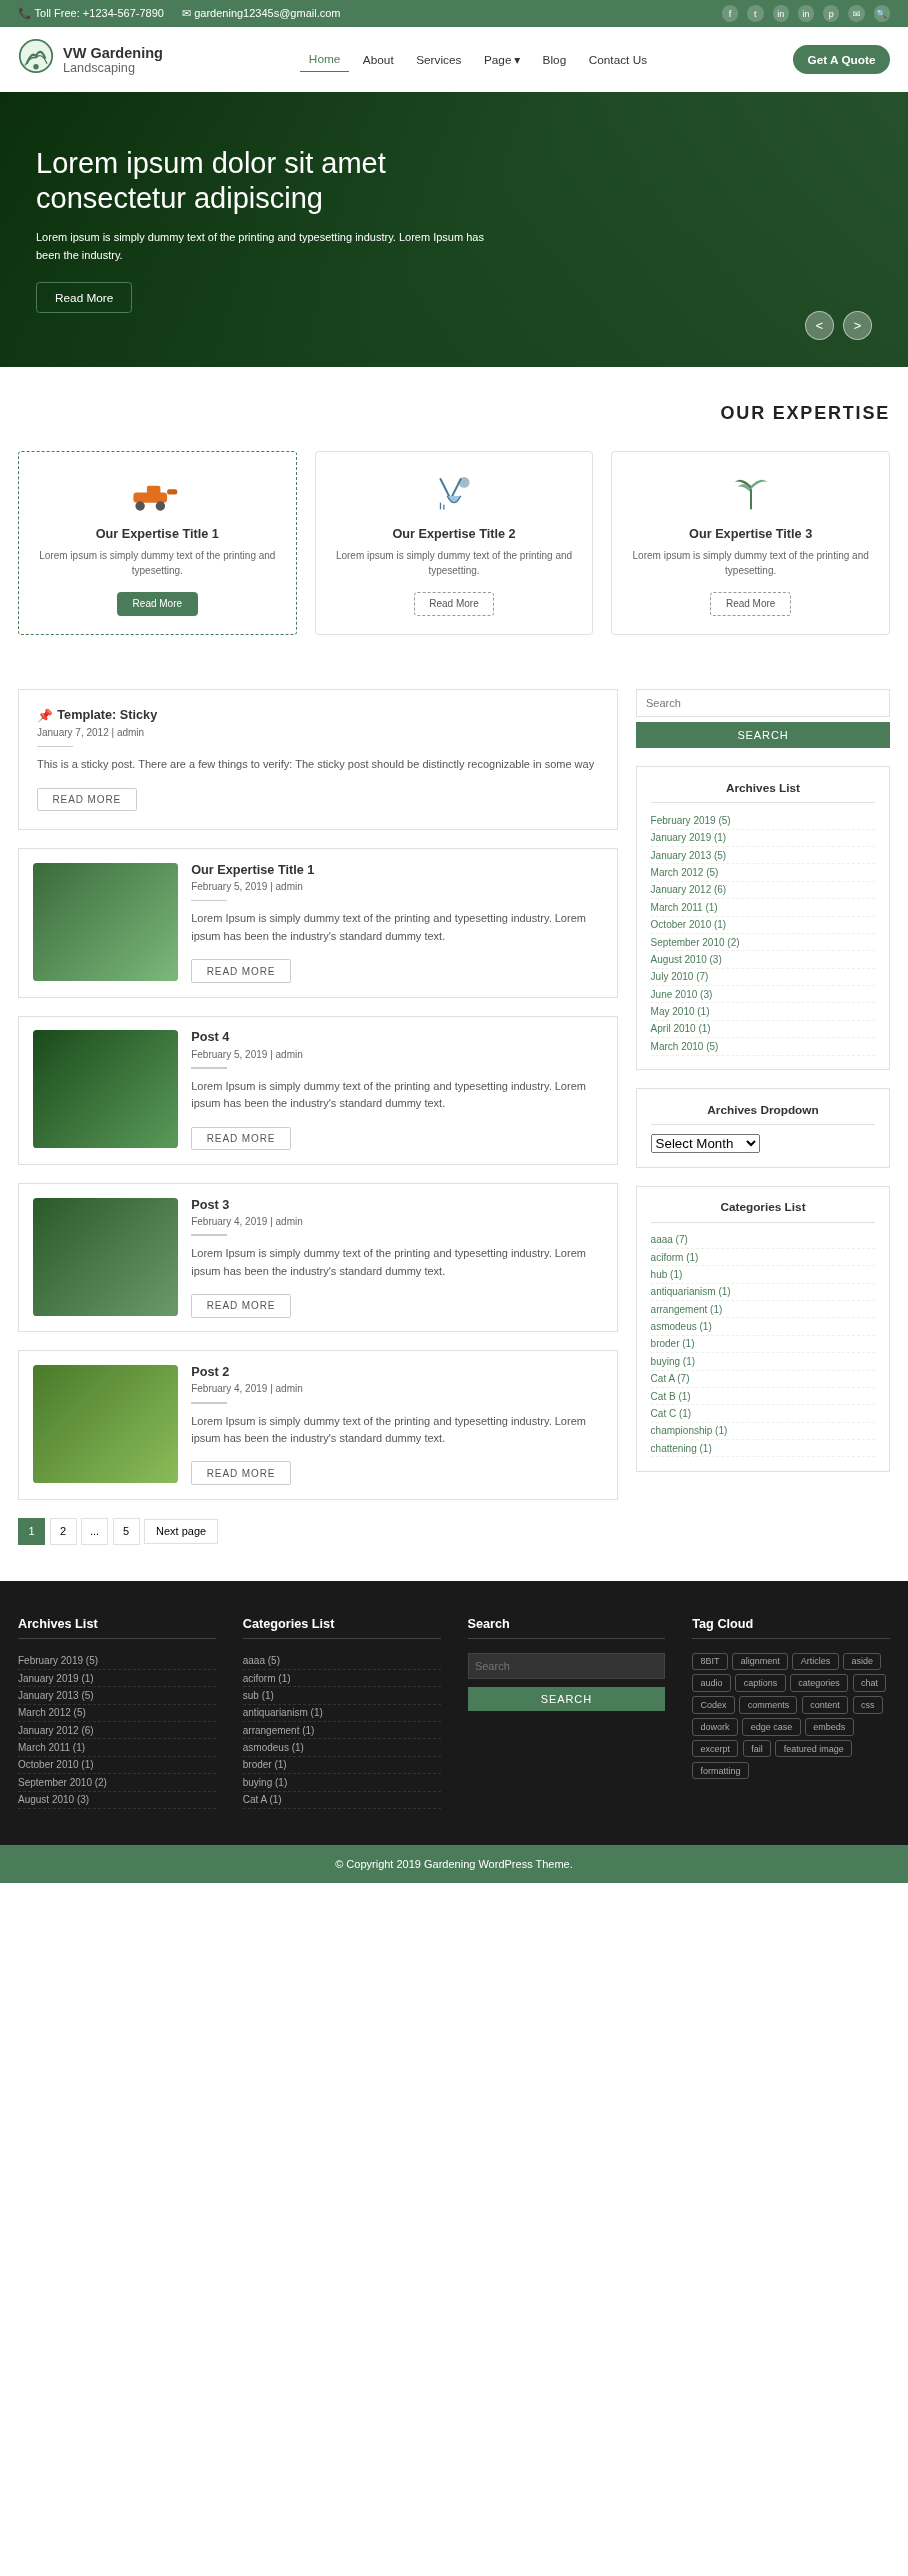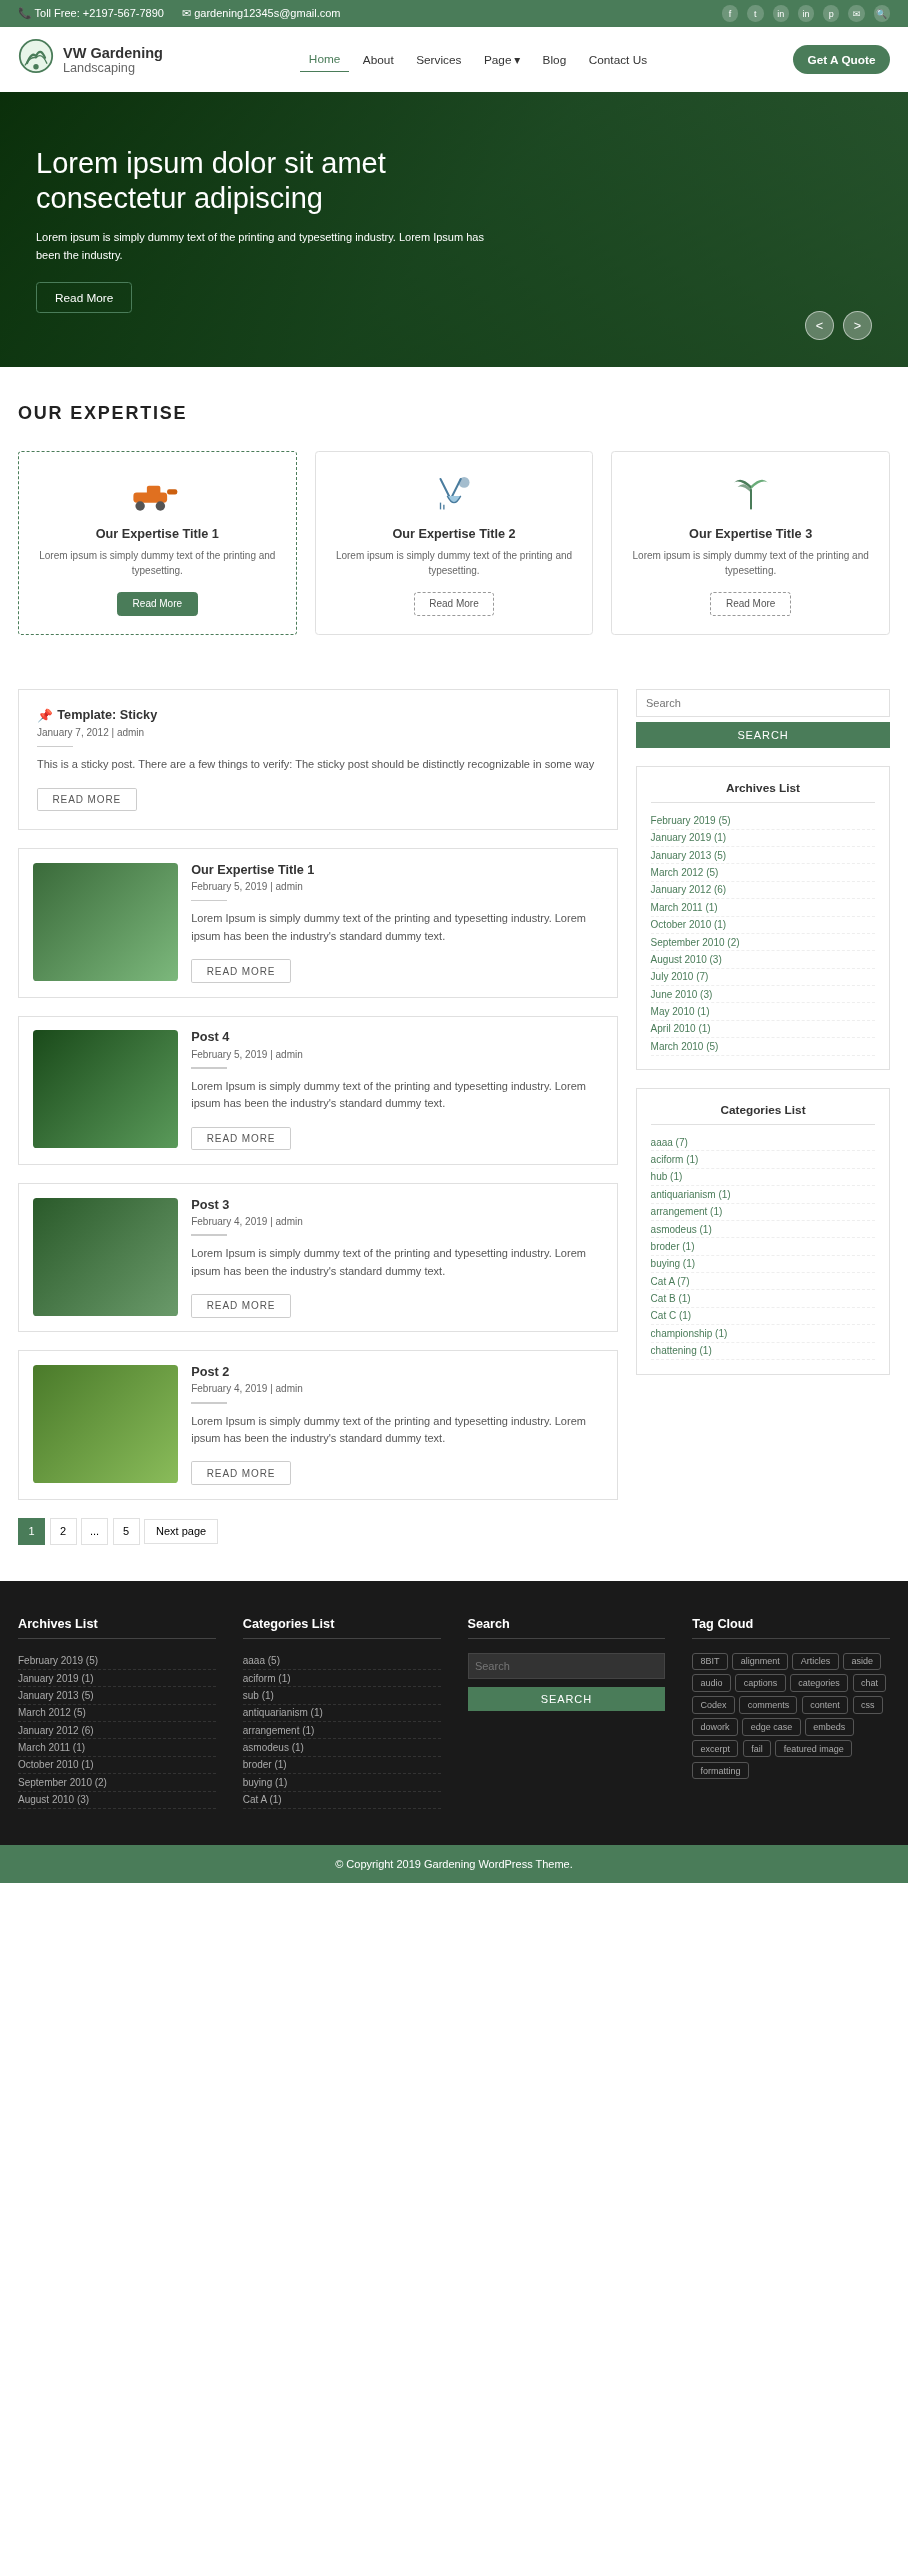--- a/index.html
+++ b/index.html
@@ -27,21 +27,21 @@
     .hero { background: linear-gradient(rgba(0,0,0,0.5), rgba(0,0,0,0.5)), #2d5a27; min-height: 227px; padding: 54px 36px; color: #fff; position: relative; overflow: hidden; }
     .hero-content { position: relative; z-index: 1; max-width: 454px; }
     .hero h1 { font-size: 29px; font-weight: normal; line-height: 1.2; margin-bottom: 13.6px; }
     .hero p { font-size: 11px; margin-bottom: 18px; line-height: 1.6; }
     .hero-btn { background: transparent; border: 1.8px solid #4a7c59; color: #fff; padding: 7.3px 18px; border-radius: 3.6px; cursor: pointer; font-size: 11.8px; }
     .hero-nav { position: absolute; right: 36px; bottom: 27px; display: flex; gap: 9px; z-index: 1; }
     .hero-nav-btn { width: 29px; height: 29px; border-radius: 50%; background: rgba(255,255,255,0.3); border: 0.9px solid rgba(255,255,255,0.5); color: #fff; cursor: pointer; font-size: 12.7px; display: flex; align-items: center; justify-content: center; }
 
     
     .section { padding: 36px 18px; }
-    .section-title { text-align: left; font-size: 18px; font-weight: bold; letter-spacing: 1.8px; margin-bottom: 27px; color: #222; }
+    .section-title { text-align: right; font-size: 18px; font-weight: bold; letter-spacing: 1.8px; margin-bottom: 27px; color: #222; }
     .expertise-grid { display: grid; grid-template-columns: repeat(3, 1fr); gap: 18px; }
     .expertise-card { border: 0.9px solid #e0e0e0; padding: 18px; text-align: center; border-radius: 3.6px; }
     .expertise-card.active { border: 1.8px dashed #4a7c59; }
     .expertise-card h3 { font-size: 12.7px; font-weight: bold; margin-bottom: 7.3px; }
     .expertise-card p { font-size: 10px; color: #666; margin-bottom: 13.6px; line-height: 1.5; }
     .read-more-btn { background: transparent; border: 0.9px dashed #999; padding: 5.4px 14.5px; border-radius: 3.6px; cursor: pointer; font-size: 10px; color: #555; }
     .read-more-btn.active { background: #4a7c59; color: #fff; border: 0.9px solid #4a7c59; }
 
     
     .main-area { display: flex; gap: 18px; padding: 18px; }
@@ -94,21 +94,21 @@
     
     .footer-bottom { background: #4a7c59; color: #fff; text-align: center; padding: 13px; font-size: 11px; }
   </style>
 </head>
 <body>
 
 <div class="top-bar">
   <div class="top-bar-left">
     <span>
       <span>📞</span>
-      <span>Toll Free: +2197-567-7890</span>
+      <span>Toll Free: +1234-567-7890</span>
     </span>
     <span>
       <span>✉</span>
       <span>gardening12345s@gmail.com</span>
     </span>
   </div>
   <div class="top-bar-right">
     <span class="social-icon">f</span>
     <span class="social-icon">t</span>
     <span class="social-icon">in</span>
@@ -320,20 +320,28 @@
         <li><a href="#">September 2010 (2)</a></li>
         <li><a href="#">August 2010 (3)</a></li>
         <li><a href="#">July 2010 (7)</a></li>
         <li><a href="#">June 2010 (3)</a></li>
         <li><a href="#">May 2010 (1)</a></li>
         <li><a href="#">April 2010 (1)</a></li>
         <li><a href="#">March 2010 (5)</a></li>
       </ul>
     </div>
 
+    <div class="sidebar-section">
+      <h4>Archives Dropdown</h4>
+      <select>
+        <option>Select Month</option>
+        <option>February 2019</option>
+        <option>January 2019</option>
+      </select>
+    </div>
 
     <div class="sidebar-section">
       <h4>Categories List</h4>
       <ul>
         <li><a href="#">aaaa (7)</a></li>
         <li><a href="#">aciform (1)</a></li>
         <li><a href="#">hub (1)</a></li>
         <li><a href="#">antiquarianism (1)</a></li>
         <li><a href="#">arrangement (1)</a></li>
         <li><a href="#">asmodeus (1)</a></li>

